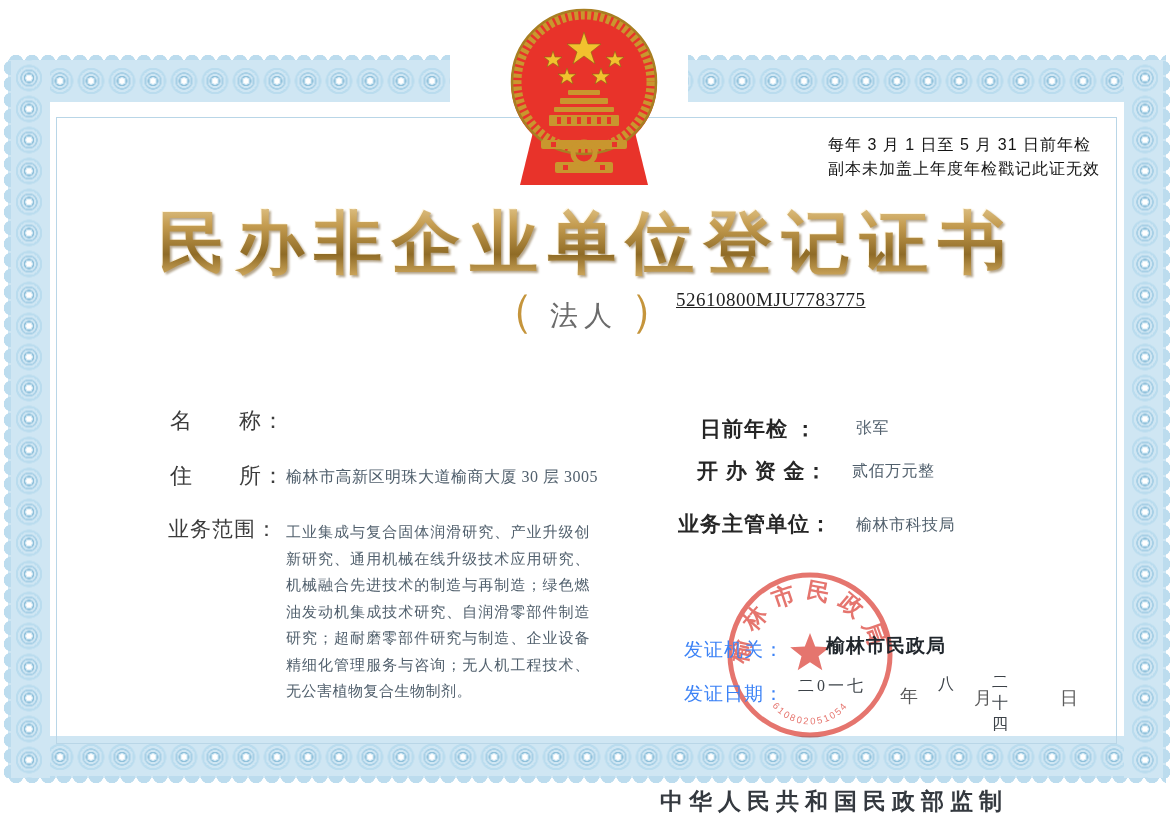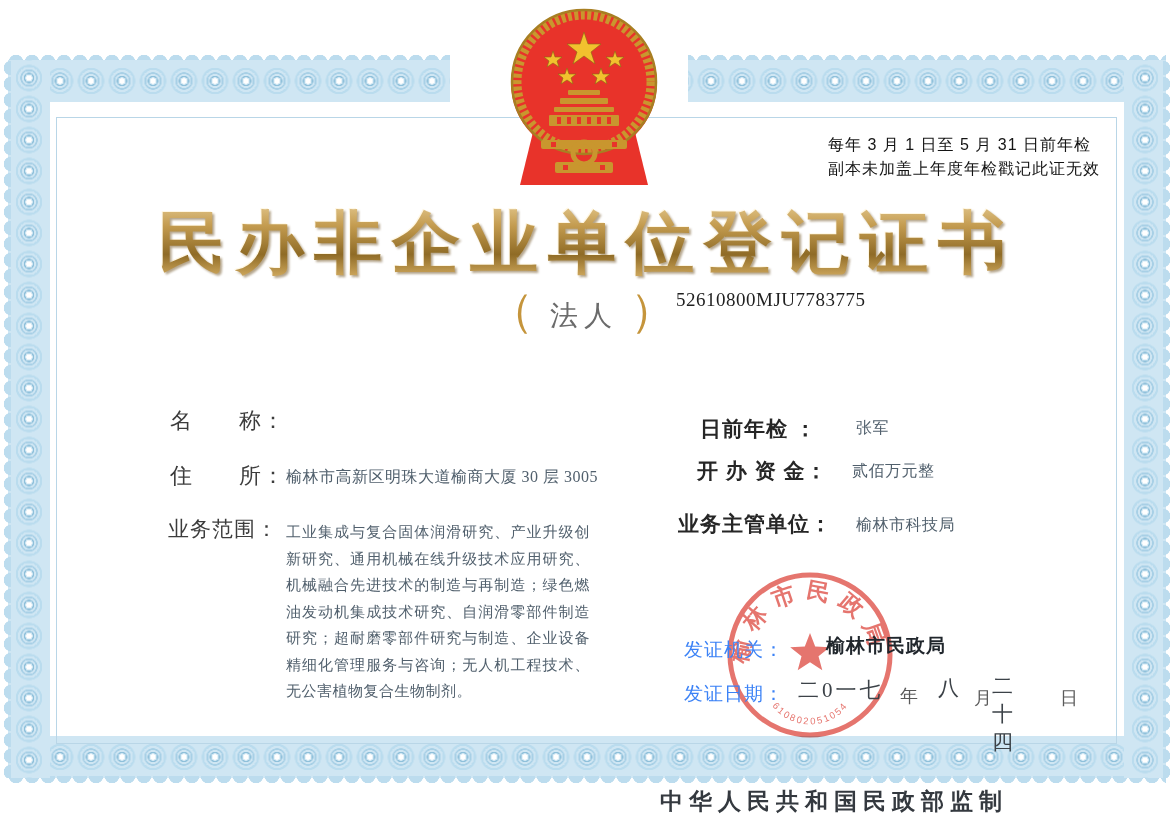--- a/index.html
+++ b/index.html
@@ -26,29 +26,29 @@
   
   .annual-note{font-size:16px;line-height:1.5;color:#141414;letter-spacing:1px;font-weight:500;}
   .cert-title{width:1174px;text-align:center;font-size:68px;font-weight:bold;letter-spacing:10px;
     background:linear-gradient(180deg,#e9d09a 0%, #c49c50 30%, #8f6b26 62%, #d2ab60 88%, #9a7731 100%);
     -webkit-background-clip:text;background-clip:text;color:transparent;
     filter:drop-shadow(2px 2px 1px rgba(90,60,10,0.45)) drop-shadow(-1px -1px 0 rgba(255,245,220,0.8));
     font-family:"Liberation Sans", sans-serif;}
   .paren{font-size:46px;color:#c5953c;font-weight:400;line-height:1;}
   .entity-type{font-size:28px;color:#6b6b6b;letter-spacing:6px;}
   .code-label{font-size:23px;font-weight:bold;color:#171717;letter-spacing:1px;}
-  .code-value{font-size:19px;color:#1f1f1f;font-family:"Liberation Serif", serif;letter-spacing:0.5px;}
+  .code-value{font-size:19px;color:#1f1f1f;font-family:"Liberation Serif", serif;letter-spacing:0.5px;text-decoration:underline;}
   .f-label{color:#3c3c3c;font-size:22px;letter-spacing:1px;}
   .f-label-r{color:#262626;font-size:21px;font-weight:bold;letter-spacing:1px;}
   .f-value{color:#51606d;font-size:16px;font-family:"Liberation Serif", serif;letter-spacing:0.5px;}
   .scope-value{color:#51606d;font-size:15px;line-height:26.5px;font-family:"Liberation Serif", serif;
     width:304px;text-align:justify;letter-spacing:0.5px;}
   .issue-label{color:#3b82f6;font-size:19px;font-family:"Liberation Serif", serif;letter-spacing:1px;}
   .issue-value{color:#20262c;font-size:19px;font-weight:bold;letter-spacing:1px;}
-  .date-filled{color:#3c4248;font-size:21px;letter-spacing:3px;font-family:"Liberation Serif", serif;}
+  .date-filled{color:#3c4248;font-size:16px;letter-spacing:3px;font-family:"Liberation Serif", serif;}
   .date-unit{color:#5a5a5a;font-size:18px;font-family:"Liberation Serif", serif;}
   .footer-imprint{font-size:23px;font-weight:600;letter-spacing:6px;color:#34393f;
     font-family:"Liberation Serif", serif;}
 </style>
 </head>
 <body>
 
 <div id="cert">
 
   <div class="abs scallop-top" style="left:8px;top:51px;width:1158px;height:11px;"></div>

